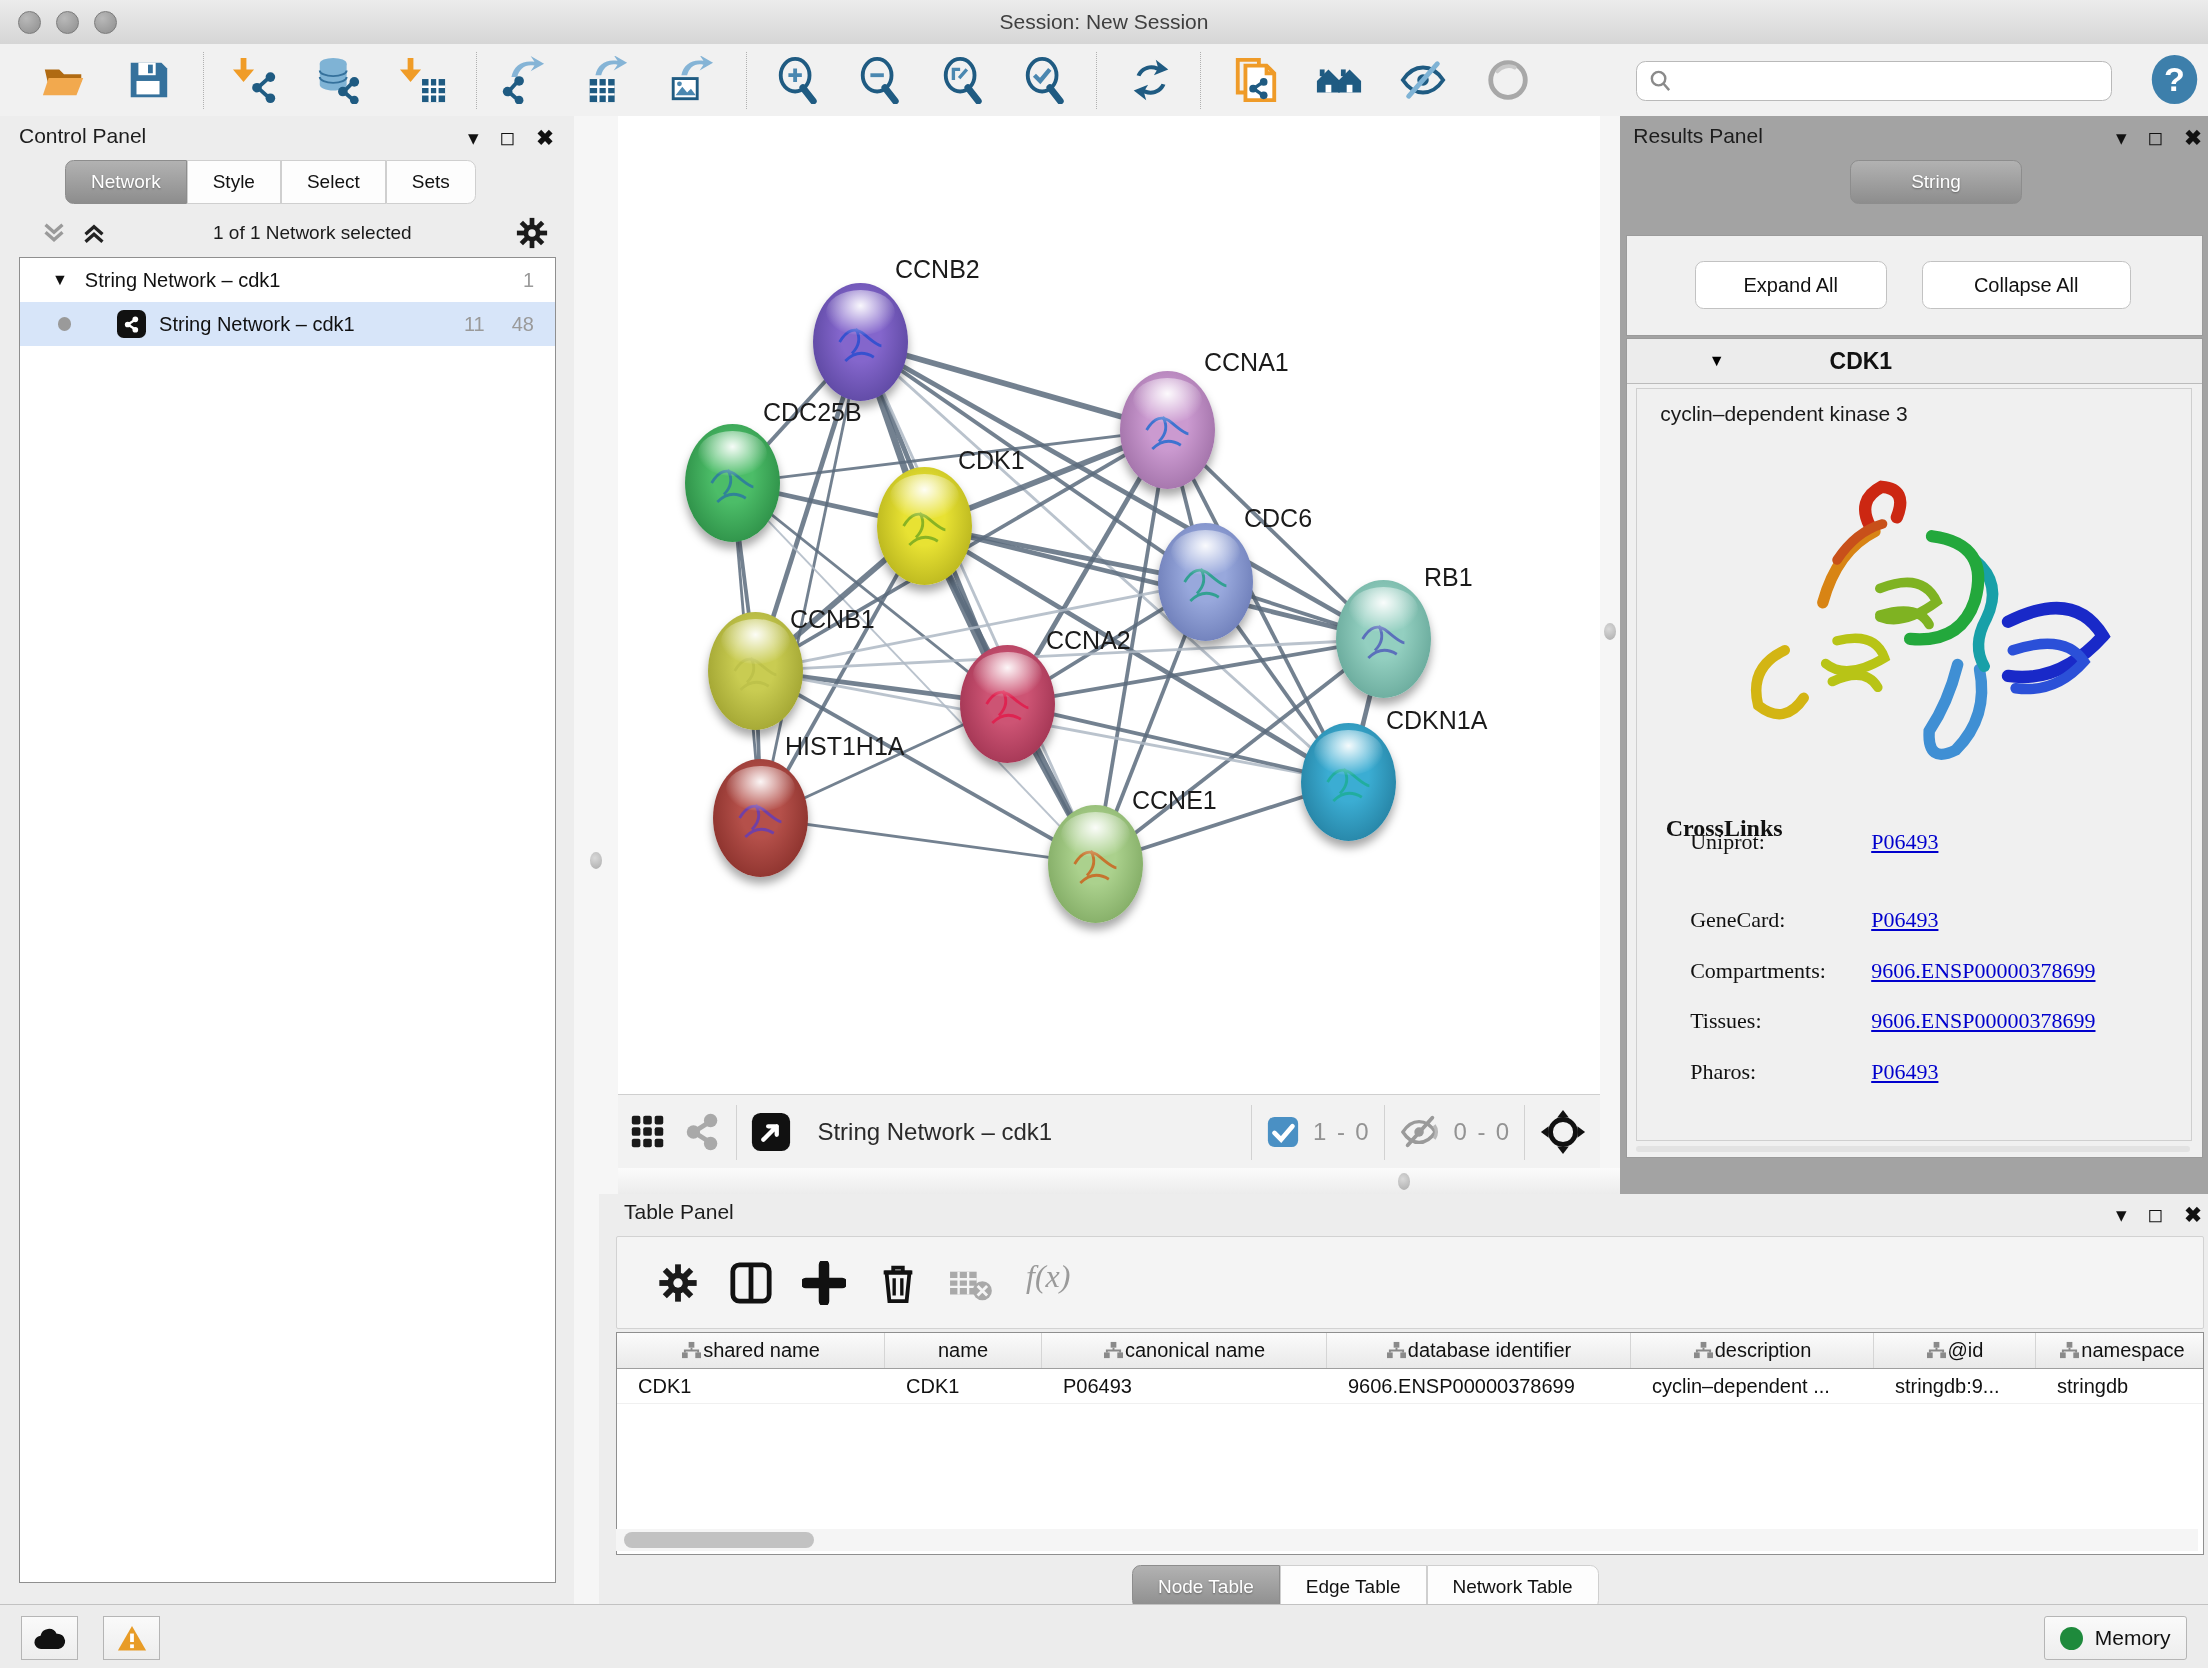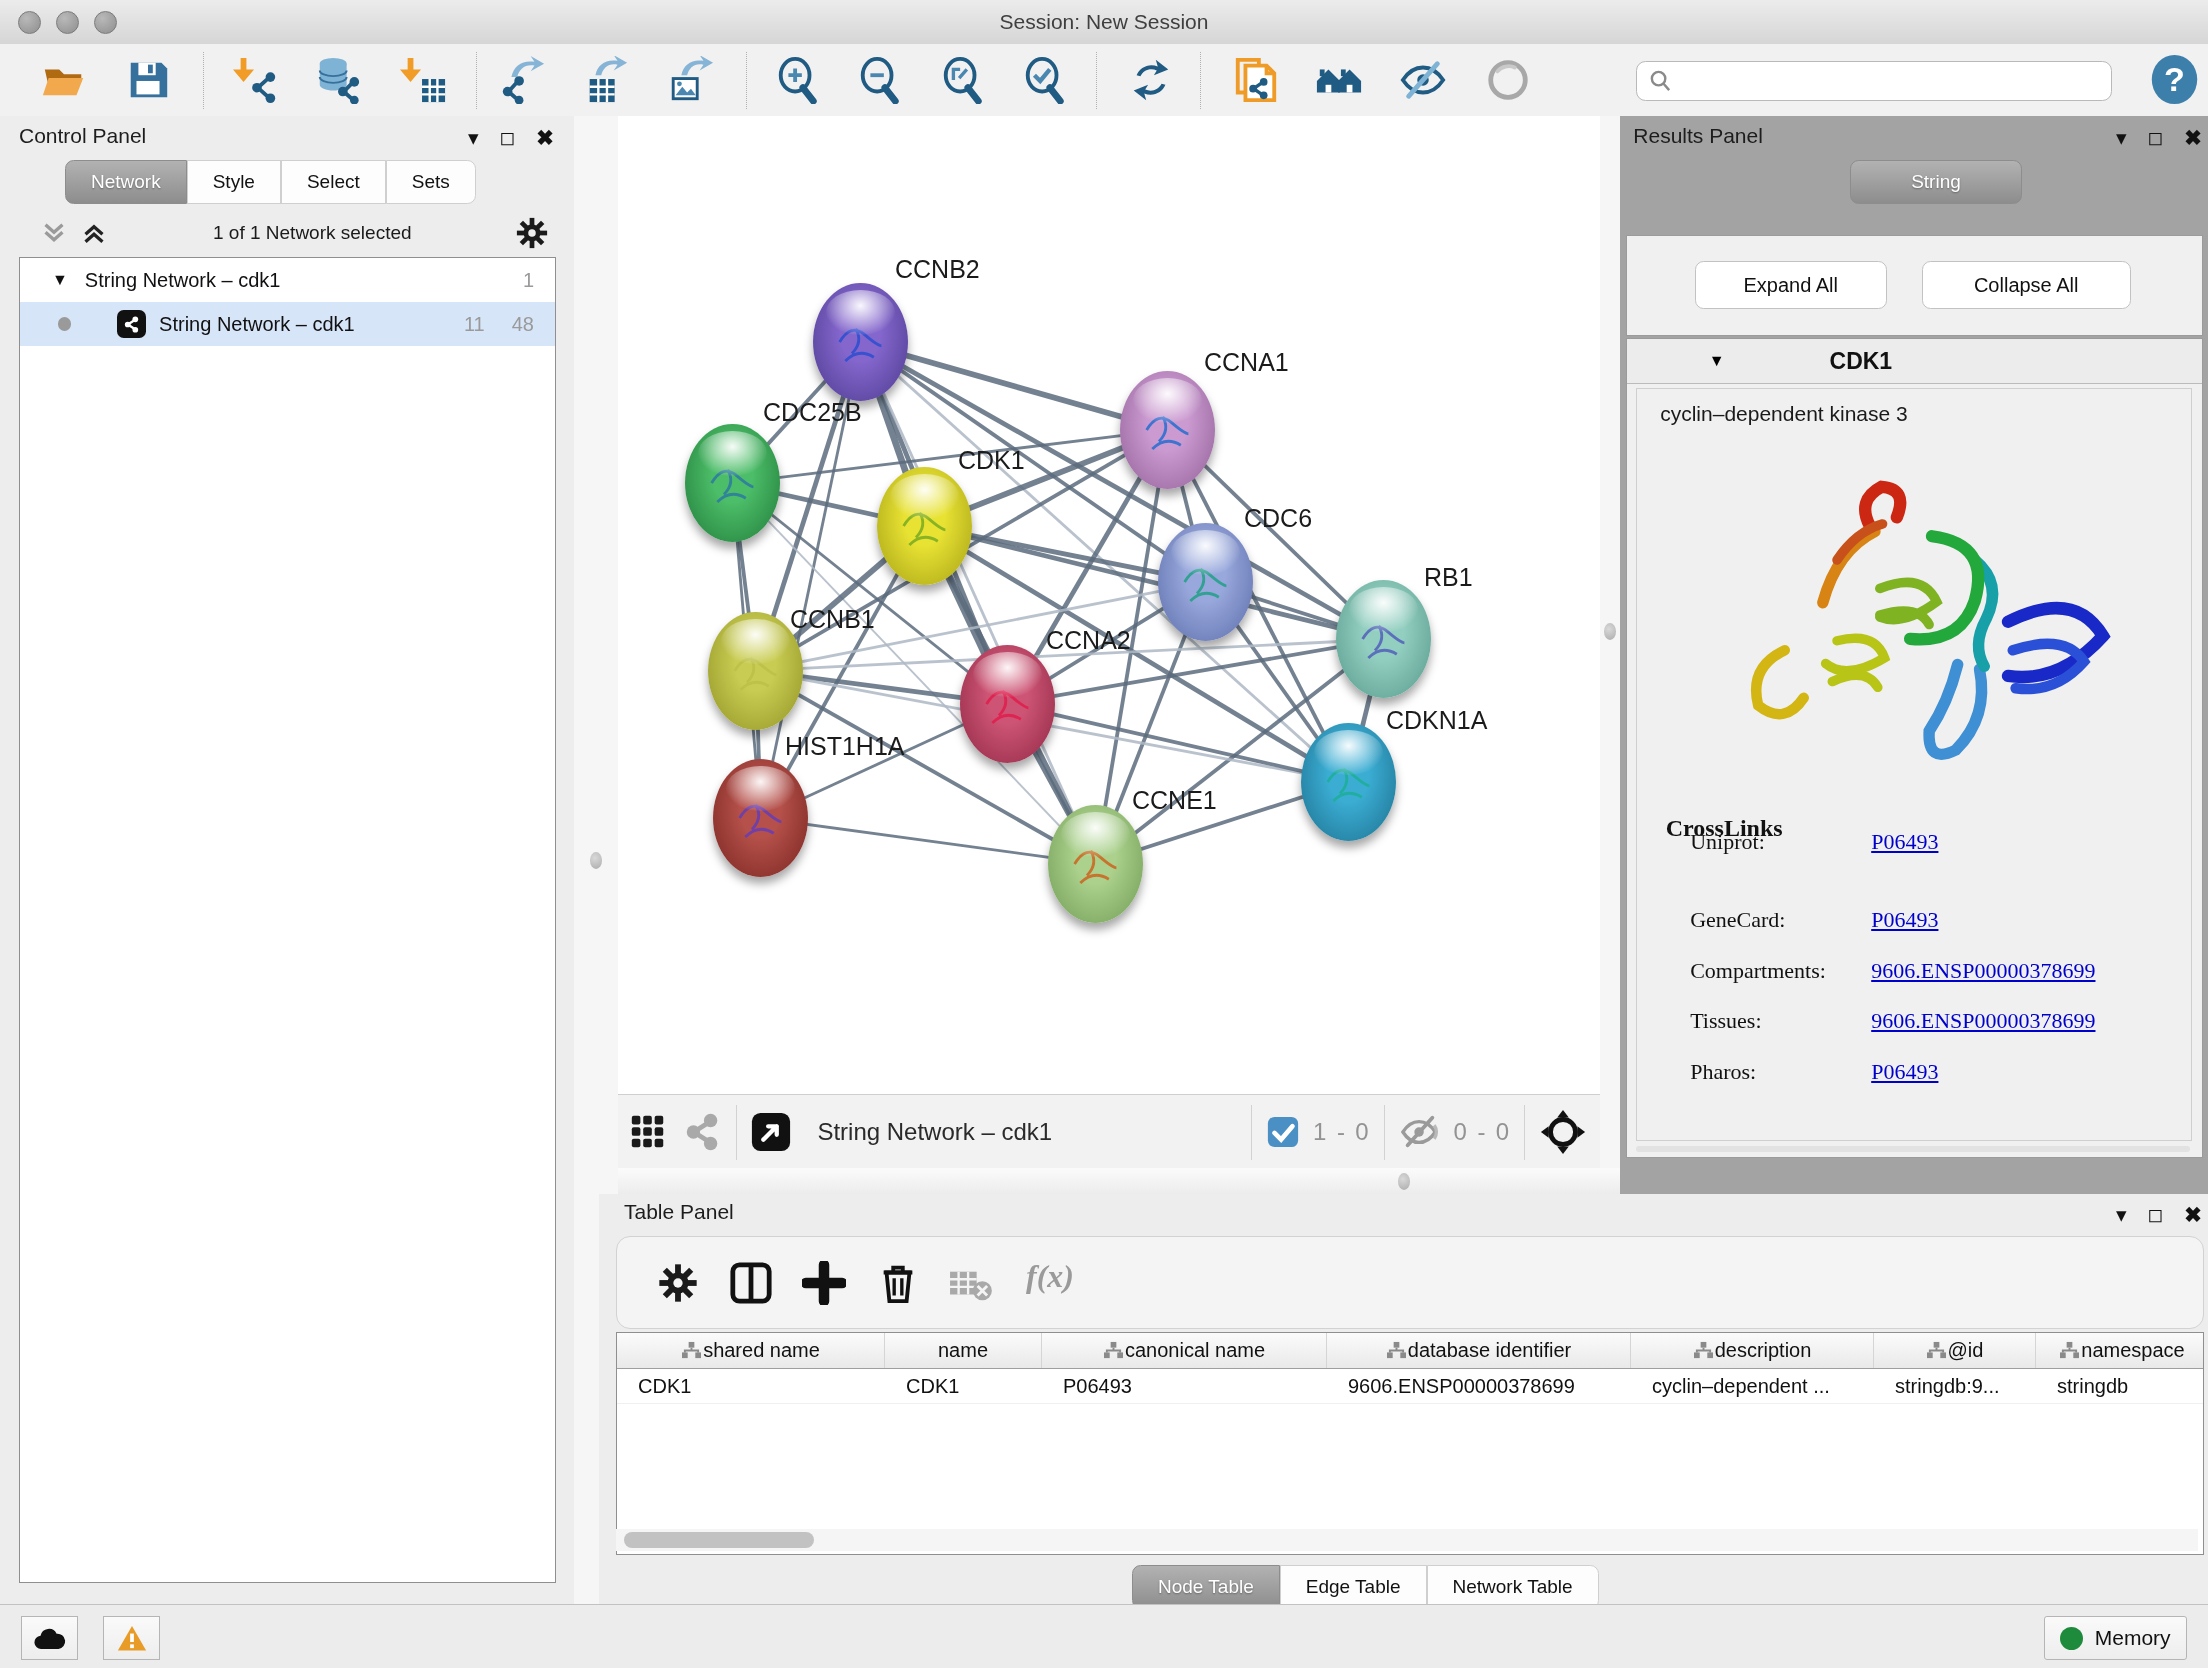--- a/index.html
+++ b/index.html
@@ -70,21 +70,21 @@
   #gene-sub{position:absolute;left:9.5px;top:49px;width:554px;height:751px;background:#f0f0f0;border:1px solid #cfcfcf;}
   #gene-desc{position:absolute;left:23px;top:13.3px;font-size:21px;color:#1a1a1a;}
   #xl-title{position:absolute;left:28.5px;top:426px;font-family:"Liberation Serif",serif;font-size:24px;font-weight:bold;color:#111;}
   .xl-row{position:absolute;left:53px;width:495px;font-family:"Liberation Serif",serif;font-size:22px;color:#111;display:flex;}
   .xl-row .lab{width:181px;}
   .xl-row .val{color:#0000cd;text-decoration:underline;}
   #res-scroll{position:absolute;left:9.5px;top:807px;width:554px;height:5.7px;background:#e2e2e2;border-radius:2.9px;}
   
   #tablepanel{left:599px;top:1194px;width:1609px;height:410px;background:#ededed;}
   #tp-toolbar{position:absolute;left:17px;top:42px;width:1586px;height:91px;background:#f4f4f4;
-    border:1px solid #d2d2d2;border-radius:14px;font-weight:bold;}
+    border:1px solid #d2d2d2;border-radius:2px;}
   #tp-fx{position:absolute;left:409px;top:21px;font-family:"Liberation Serif",serif;font-style:italic;
     font-size:32px;color:#9a9a9a;}
   #tp-table{position:absolute;left:17px;top:138px;width:1586px;height:221px;background:#fff;border:1.9px solid #8f8f8f;overflow:hidden;}
   #thead{display:flex;height:35px;background:linear-gradient(#fbfbfb,#e9e9e9);border-bottom:1px solid #9e9e9e;}
   .th{display:flex;align-items:center;justify-content:center;gap:1px;font-size:20px;color:#111;
     border-right:1px solid #d5d5d5;box-sizing:border-box;overflow:hidden;white-space:nowrap;flex:none;}
   #trow{display:flex;height:34px;border-bottom:1px solid #f0f0f0;}
   .td{font-size:20px;color:#111;padding-left:21px;box-sizing:border-box;overflow:hidden;white-space:nowrap;flex:none;}
   #tp-scroll{position:absolute;left:17px;top:335px;width:1582px;height:22px;background:#f5f5f5;}
   #tp-thumb{position:absolute;left:7.6px;top:2.9px;width:190px;height:16px;background:#c2c2c2;border-radius:8.6px;}

